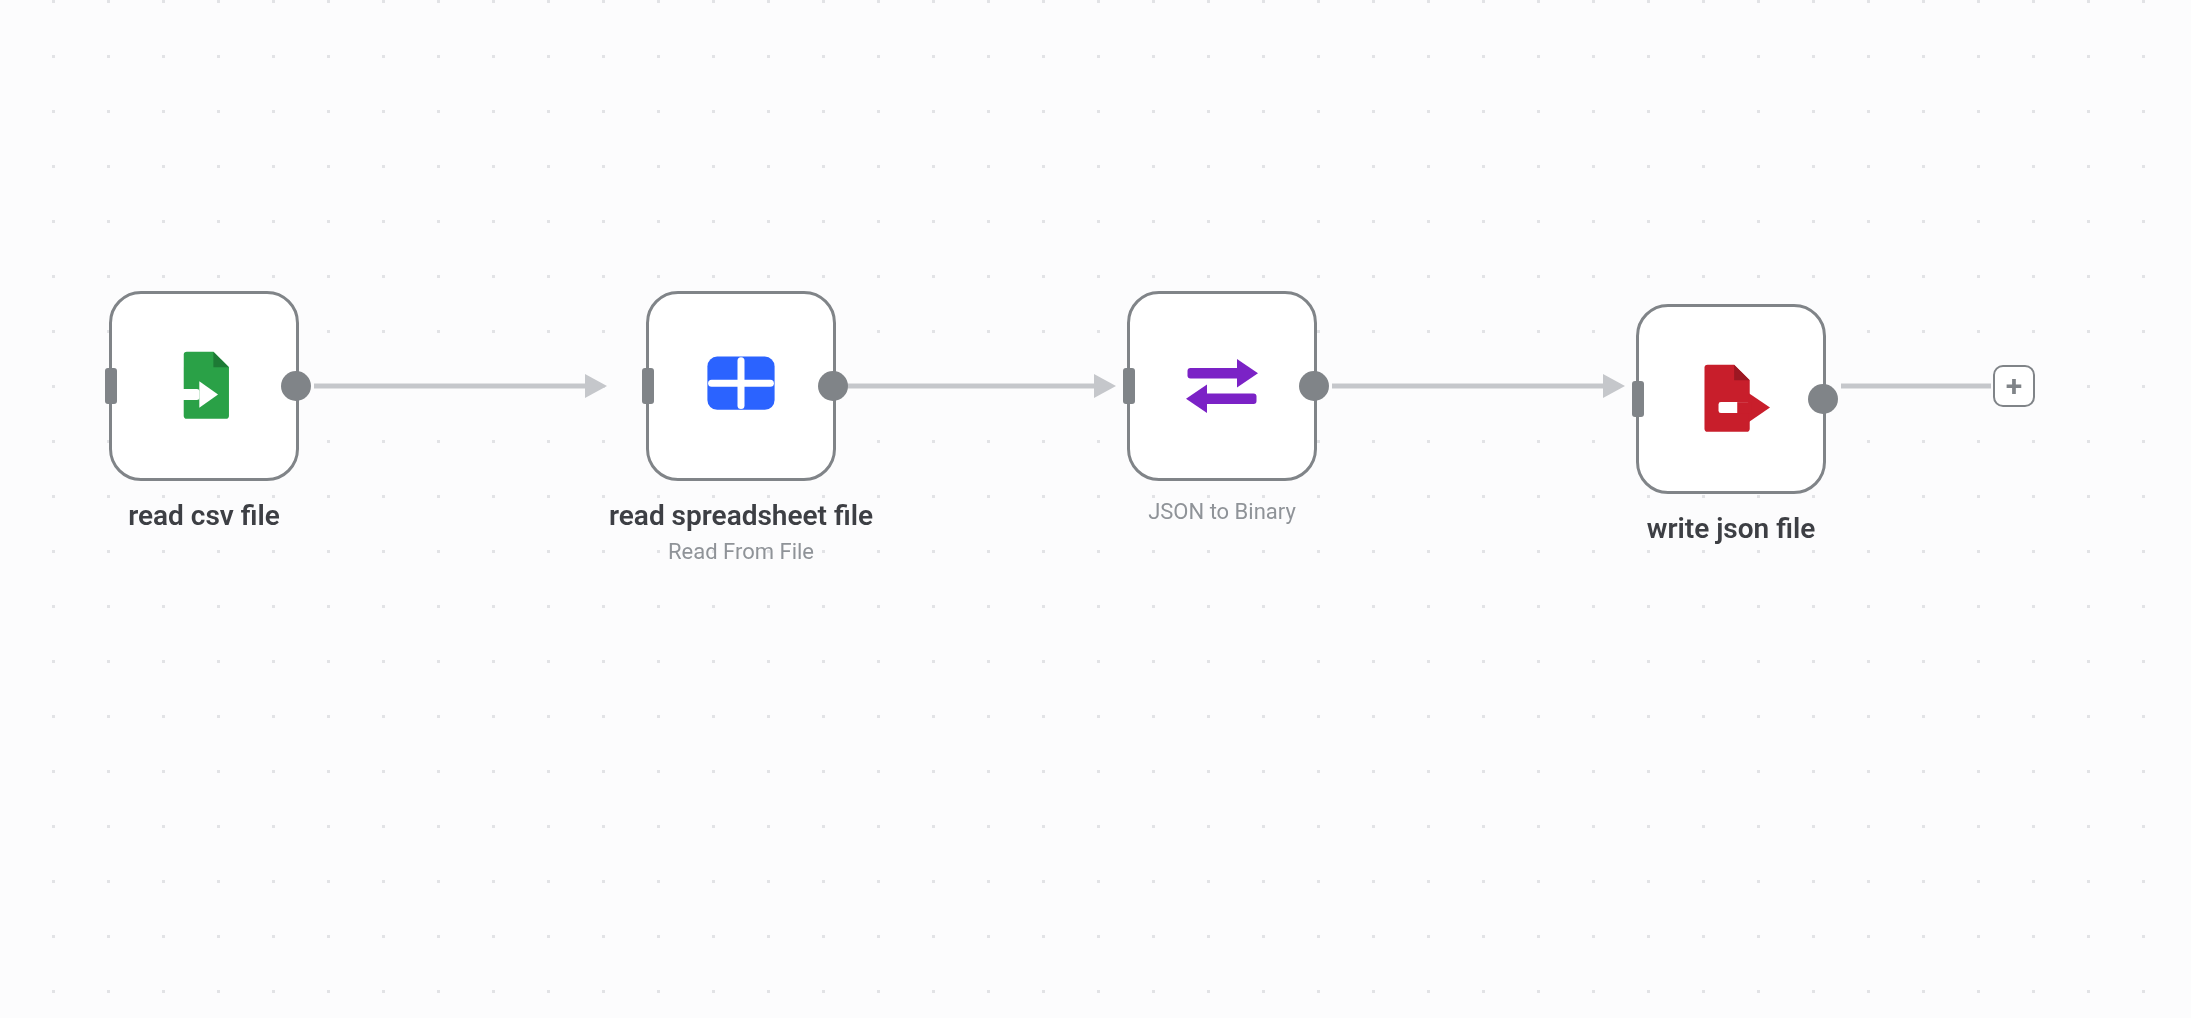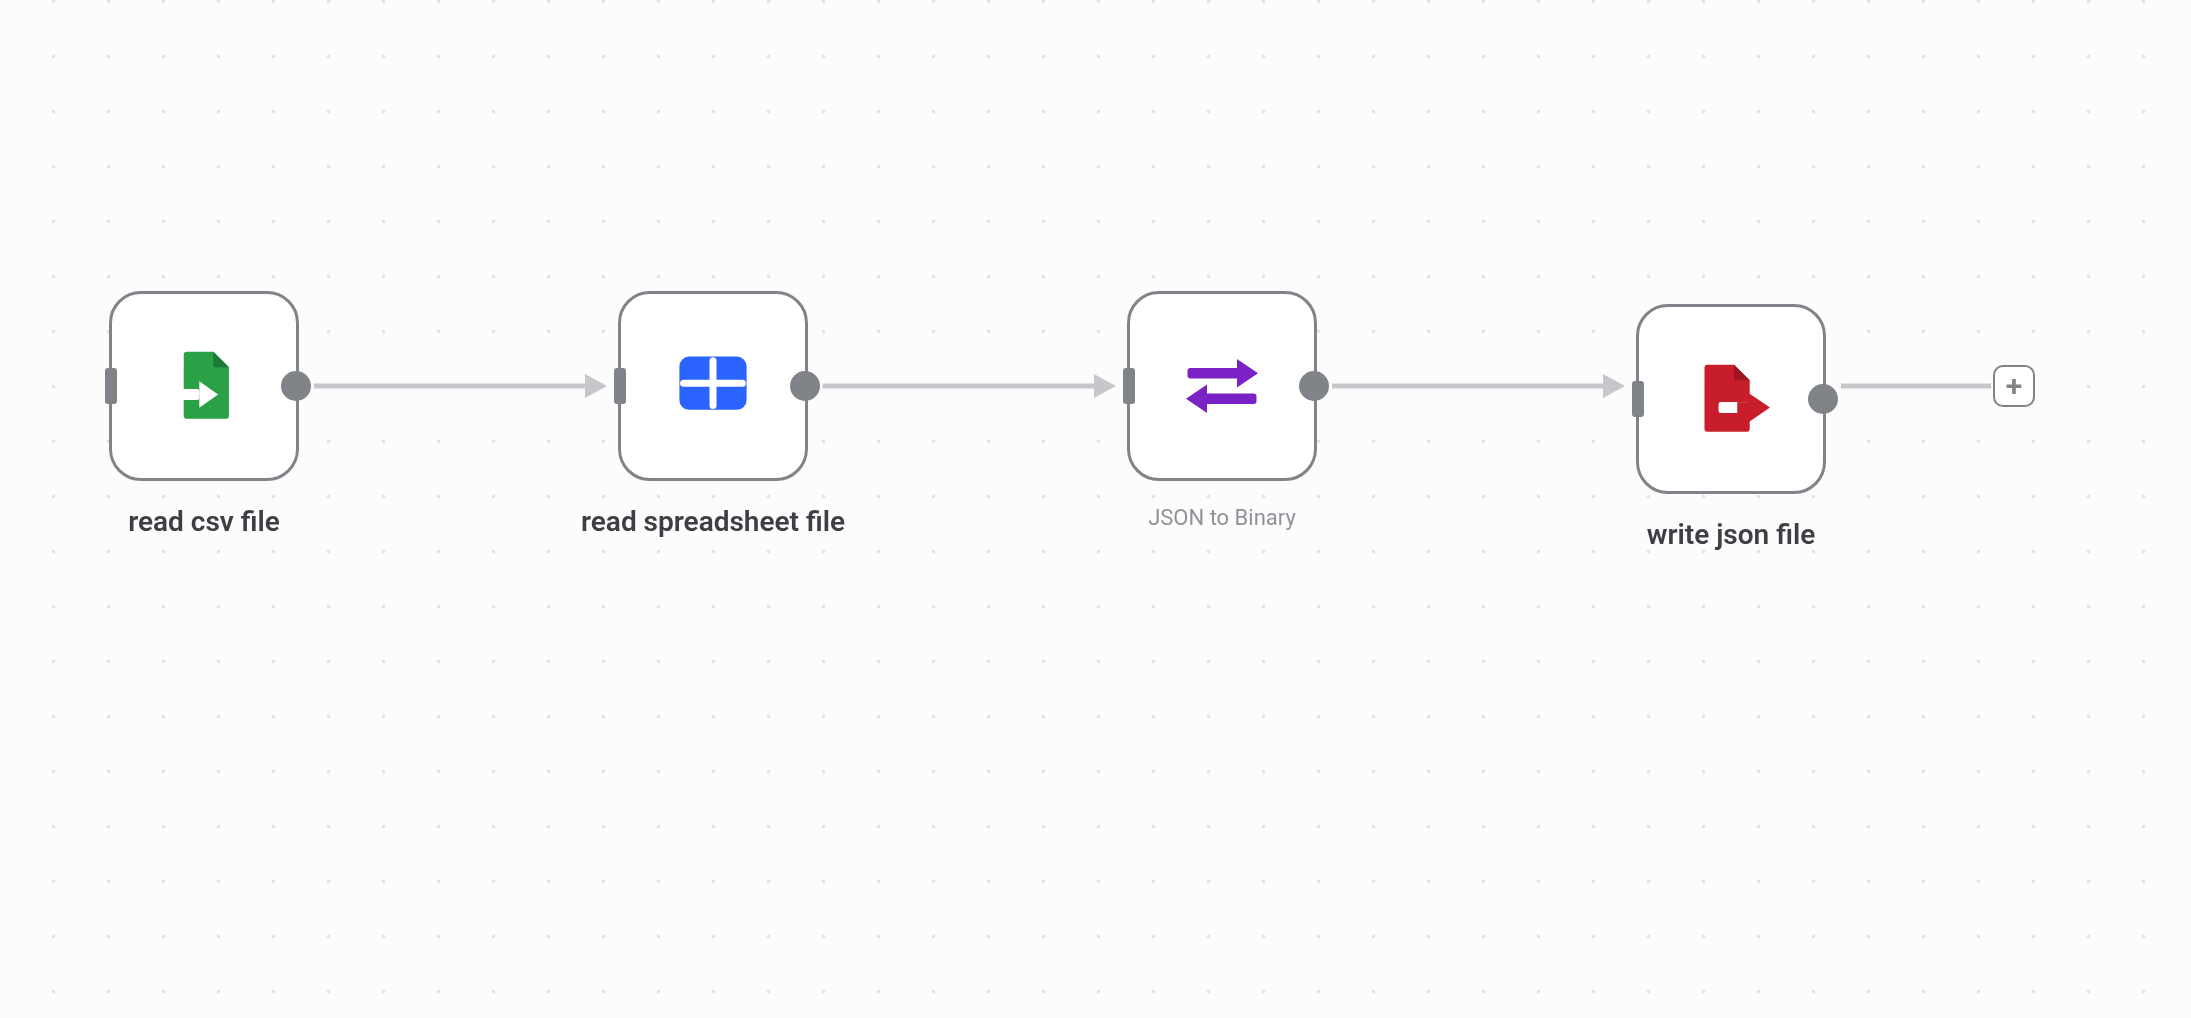--- a/index.html
+++ b/index.html
@@ -64,21 +64,21 @@
     border-radius: 50%;
   }
   .node-icon {
     width: 90px;
     height: 90px;
     display: flex;
     align-items: center;
     justify-content: center;
   }
   .node-labels {
-    margin-top: 24px;
+    margin-top: 18px;
     text-align: center;
     width: 340px;
     margin-left: -75px; 
   }
   .node-title {
     font-size: 28px;
     font-weight: 600;
     color: #3d3f44;
     line-height: 1.2;
   }
@@ -130,34 +130,35 @@
       <path fill="#1d7a35" d="M62 6 v20 h20 z"></path>
       <rect x="4" y="54" width="40" height="14" rx="3" fill="#ffffff"></rect>
       <path fill="#ffffff" d="M44 44 l24 17 l-24 17 z"></path>
     </svg>
         </div>
       </div>
       <div class="node-labels">
         <div class="node-title">read csv file</div>
       </div>
     </div>
-    <div class="node" style="left: 618px; top: 291px;">
+    <div class="node" style="left: 646px; top: 291px;">
       <div class="node-box">
         <div class="port port-in"></div>
         <div class="port port-out"></div>
         <div class="node-icon">
           <svg viewBox="0 0 100 100" width="84" height="70">
       <rect x="2" y="8" width="96" height="76" rx="14" fill="#2b63ff"></rect>
       <line x1="50" y1="14" x2="50" y2="78" stroke="#ffffff" stroke-width="10" stroke-linecap="round"></line>
       <line x1="8" y1="46" x2="92" y2="46" stroke="#ffffff" stroke-width="10" stroke-linecap="round"></line>
     </svg>
         </div>
       </div>
       <div class="node-labels">
         <div class="node-title">read spreadsheet file</div>
+        <div class="node-subtitle">Read From File</div>
       </div>
     </div>
     <div class="node" style="left: 1127px; top: 291px;">
       <div class="node-box">
         <div class="port port-in"></div>
         <div class="port port-out"></div>
         <div class="node-icon">
           <svg viewBox="0 0 120 100" width="100" height="82">
       <g fill="#7b22c6">
         <rect x="14" y="26" width="70" height="14" rx="4"></rect>

